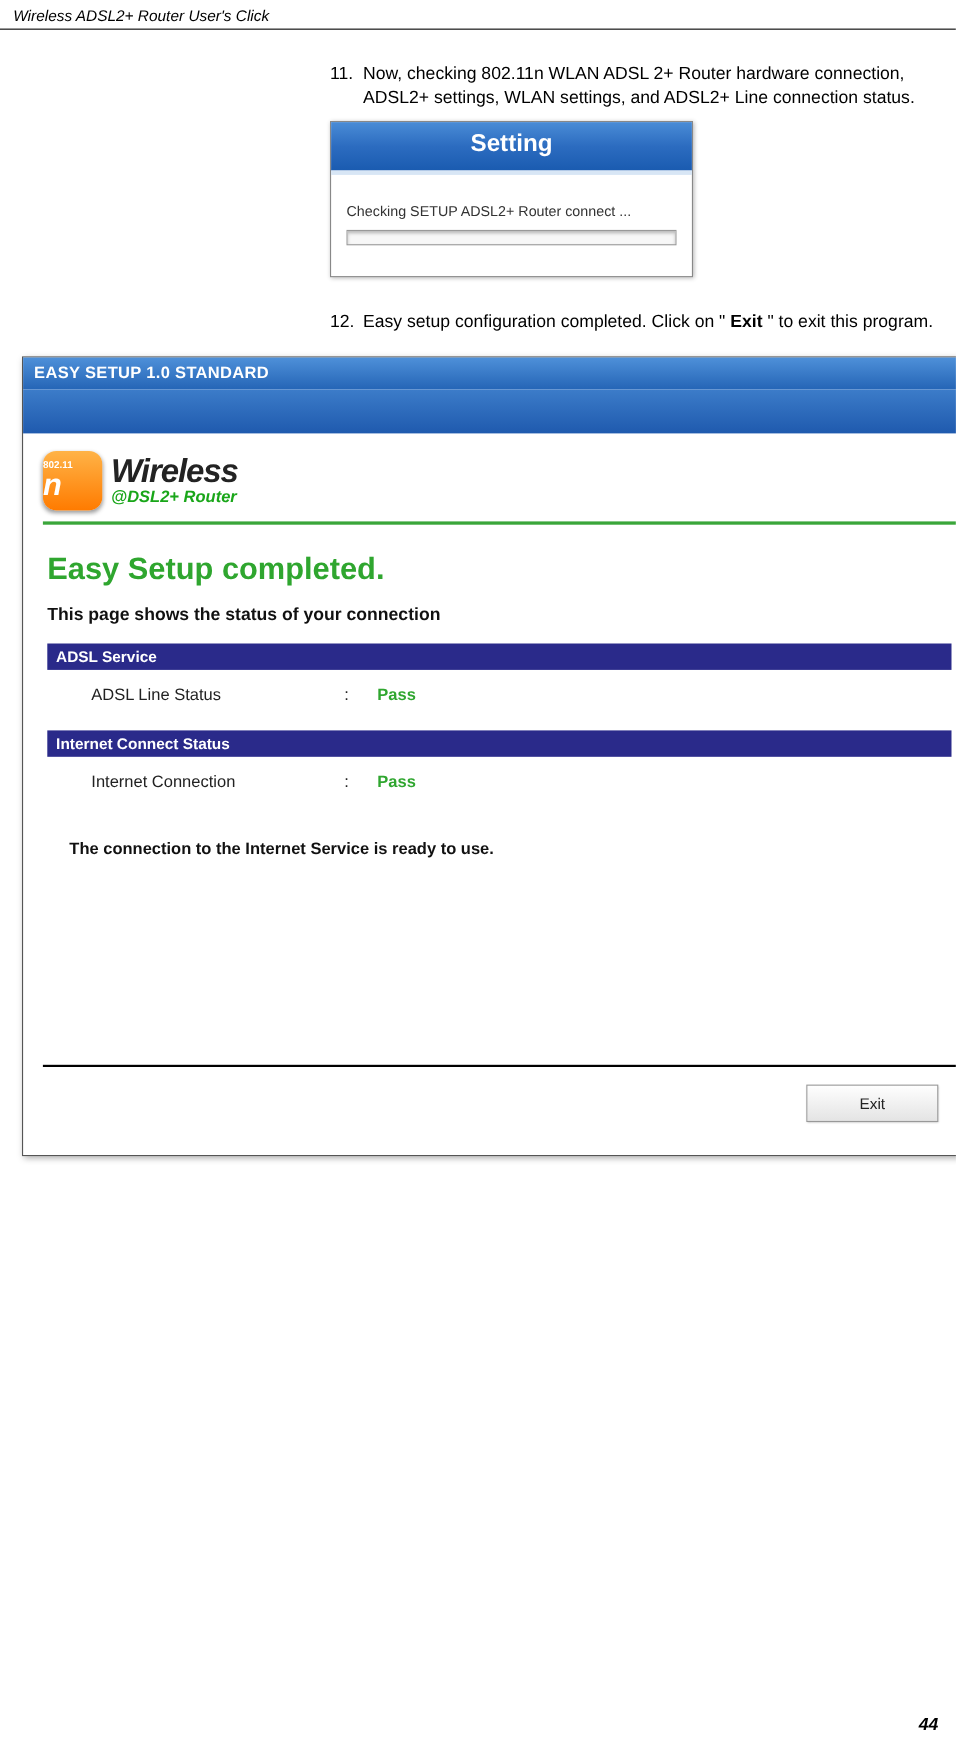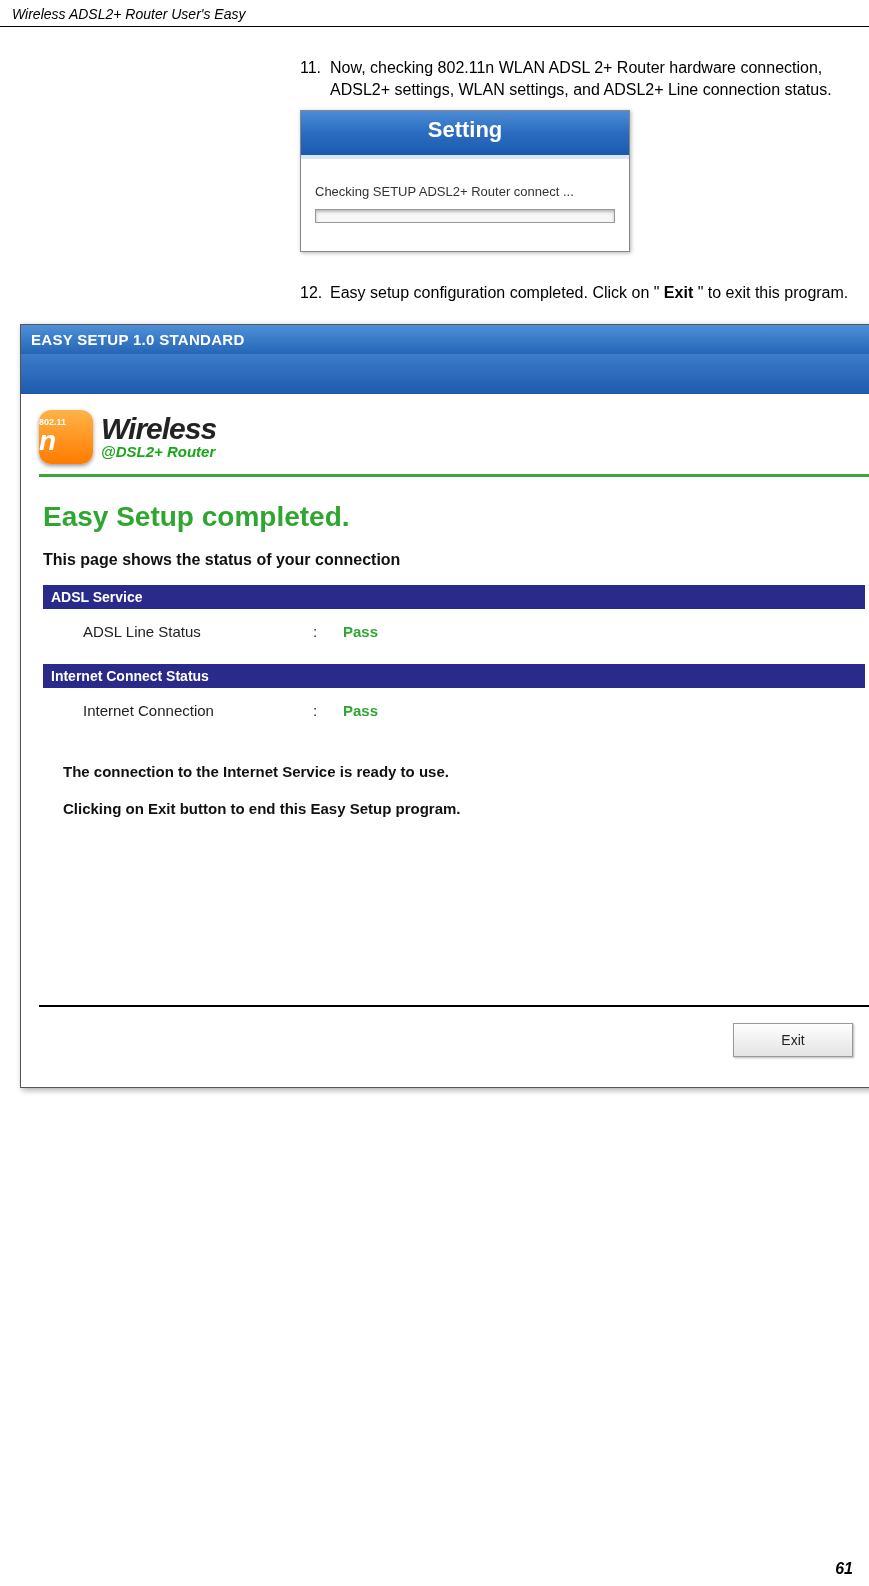--- a/index.html
+++ b/index.html
@@ -183,21 +183,21 @@
     bottom: 8px;
     right: 16px;
     font-weight: bold;
     font-style: italic;
     font-size: 16px;
   }
 </style>
 </head>
 <body>
 
-<div class="page-header">Wireless ADSL2+ Router User's Easy</div>
+<div class="page-header">Wireless ADSL2+ Router User's Click</div>
 
 <div class="content">
 
   <div class="step-block">
     <div class="step-text">
       <div class="step-num">11.</div>
       <div class="step-body">Now, checking 802.11n WLAN ADSL 2+ Router hardware connection, ADSL2+ settings, WLAN settings, and ADSL2+ Line connection status.</div>
     </div>
 
     <div class="setting-dialog">
@@ -248,26 +248,25 @@
       </div>
 
       <div class="section-bar">Internet Connect Status</div>
       <div class="status-row">
         <div class="status-label">Internet Connection</div>
         <div class="status-colon">:</div>
         <div class="status-value">Pass</div>
       </div>
 
       <div class="conn-msg">The connection to the Internet Service is ready to use.</div>
-      <div class="conn-msg">Clicking on Exit button to end this Easy Setup program.</div>
 
       <div class="spacer"></div>
     </div>
 
     <div class="hr-line"></div>
     <div class="footer-bar">
       <button class="exit-btn">Exit</button>
     </div>
   </div>
 
 </div>
 
-<div class="page-number">61</div>
+<div class="page-number">44</div>
 
 </body></html>

